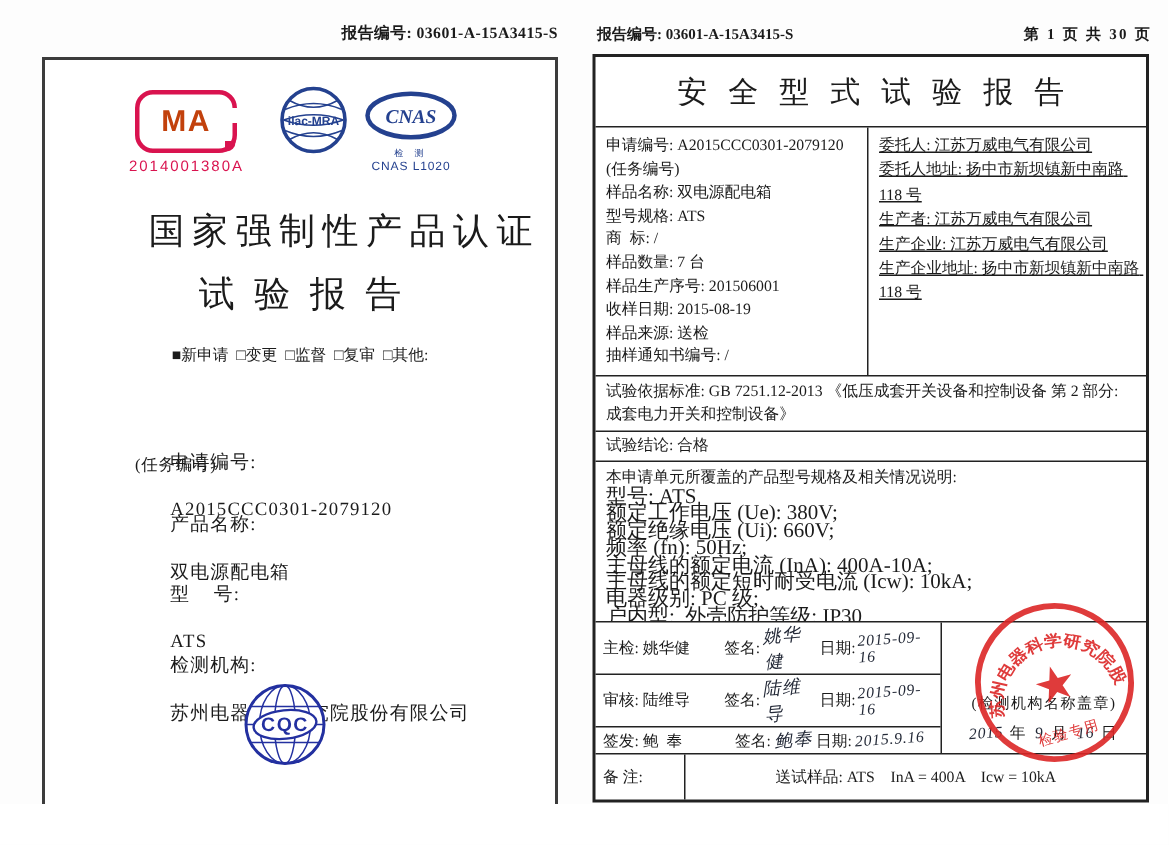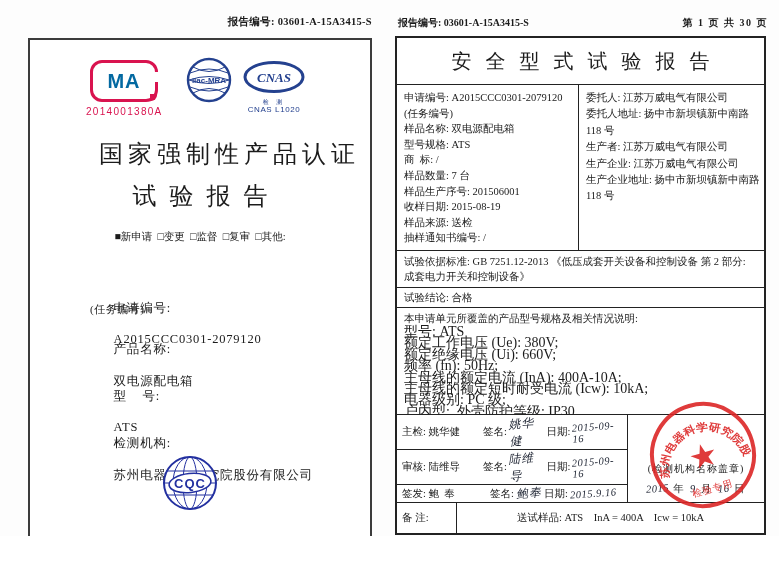--- a/index.html
+++ b/index.html
@@ -12,21 +12,21 @@
              font-size:10.5px;font-weight:600;letter-spacing:.3px;}
   .lp-box{position:absolute;left:28px;top:38px;width:340px;height:508px;
           border:2px solid #3c3c3c;background:#fff;}
 
   .cma{position:absolute;left:56px;top:20px;width:76px;text-align:center;}
   .cma-shape{position:relative;width:62px;height:36px;margin:0 auto;
              border:3.5px solid #d9134f;border-radius:12px;
              display:flex;align-items:center;justify-content:center;}
   .cma-shape::after{content:"";position:absolute;right:-5px;top:9px;width:7px;height:10px;background:#fff;}
   .cma-tail{position:absolute;right:-2px;bottom:-2px;width:7px;height:7px;background:#d9134f;border-radius:0 0 6px 0;}
-  .cma-text{color:#0369a1;font-weight:bold;font-size:20px;letter-spacing:1px;font-family:"Liberation Sans",sans-serif;}
+  .cma-text{color:#c2410c;font-weight:bold;font-size:20px;letter-spacing:1px;font-family:"Liberation Sans",sans-serif;}
   .cma-num{margin-top:4px;color:#d9134f;font-size:10px;letter-spacing:1.3px;font-family:"Liberation Sans",sans-serif;}
 
   .ilac{position:absolute;left:155px;top:16px;}
   .cnas{position:absolute;left:206px;top:20px;width:76px;text-align:center;}
   .cnas-sub{color:#24418f;font-size:6px;letter-spacing:3px;line-height:6px;margin-top:1px;}
   .cnas-code{color:#24418f;font-size:8px;letter-spacing:.6px;font-family:"Liberation Sans",sans-serif;}
 
   .lp-title1{position:absolute;left:0;top:98px;width:100%;text-align:center;
              font-size:24px;letter-spacing:5px;text-indent:5px;margin-left:27px;}
   .lp-title2{position:absolute;left:0;top:140px;width:100%;text-align:center;
@@ -43,21 +43,21 @@
                  font-size:10px;font-weight:600;letter-spacing:1.5px;}
 
   .rtable{position:absolute;left:395px;top:36px;width:371px;height:499px;background:#fff;
           border:2px solid #222;display:flex;flex-direction:column;font-size:10.5px;box-sizing:border-box;}
   .rt-title{height:46px;flex:none;border-bottom:1.5px solid #222;display:flex;align-items:center;
             justify-content:center;font-size:20px;letter-spacing:14px;text-indent:14px;}
   .rt-info{flex:none;display:flex;border-bottom:1.5px solid #222;}
   .rt-info-l{width:182px;box-sizing:border-box;border-right:1.5px solid #222;padding:5px 4px 4px 7px;}
   .rt-info-r{flex:1;padding:5px 4px 4px 7px;}
   .rt-info-l .ln{line-height:15.6px;white-space:pre-wrap;}
-  .rt-info-r .ln{line-height:16.4px;white-space:pre-wrap;}
+  .rt-info-r .ln{line-height:16.4px;white-space:pre-wrap;text-decoration:underline;}
   .rt-std{flex:none;border-bottom:1.5px solid #222;padding:3px 7px;line-height:15px;white-space:pre-wrap;}
   .rt-concl{flex:none;border-bottom:1.5px solid #222;padding:3px 7px 2px;line-height:14px;}
   .rt-cover{flex:1;border-bottom:1.5px solid #222;padding:3px 7px;overflow:hidden;}
   .rt-cover-title{font-size:10.5px;line-height:15px;}
   .cover-ln{font-size:14px;line-height:11.4px;white-space:pre-wrap;}
   .rt-sign{flex:none;display:flex;height:87px;border-bottom:1.5px solid #222;}
   .rt-sign-l{width:231px;box-sizing:border-box;border-right:1.5px solid #222;display:flex;flex-direction:column;}
   .sig-row{flex:1;display:flex;align-items:center;padding:0 5px;gap:2px;}
   .sig-row + .sig-row{border-top:1.2px solid #222;}
   .sig-role{width:86px;white-space:pre;}

